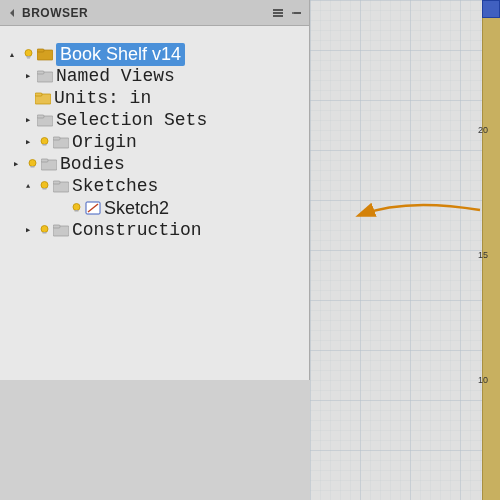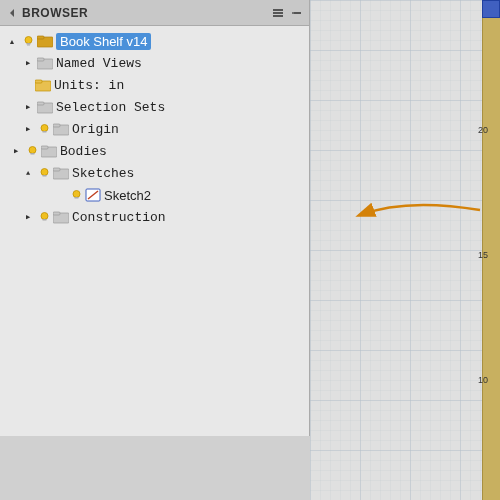--- a/index.html
+++ b/index.html
@@ -8,25 +8,26 @@
       height: 500px;
       overflow: hidden;
       font-family: Arial, sans-serif;
       font-size: 13px;
       background: #d0d0d0;
       display: flex;
     }
 
     .browser-panel {
       width: 310px;
-      height: 436px;
+      height: 380px;
       background: #e8e8e8;
       display: flex;
       flex-direction: column;
       border-right: 1px solid #aaa;
+      gap: 13px;
     }
 
     .browser-header {
       height: 26px;
       background: #c8c8c8;
       border-bottom: 1px solid #aaa;
       display: flex;
       align-items: center;
       padding: 0 6px;
       gap: 4px;
@@ -99,21 +100,21 @@
     .sketch-icon {
       width: 18px;
       height: 16px;
       display: flex;
       align-items: center;
       justify-content: center;
       flex-shrink: 0;
     }
 
     .item-label {
-      font-size: 13px;
+      font-size: 18px;
       color: #222;
       margin-left: 2px;
     }
 
     .item-label.highlighted {
       background: #4a90d9;
       color: white;
       padding: 1px 4px;
       border-radius: 2px;
     }

